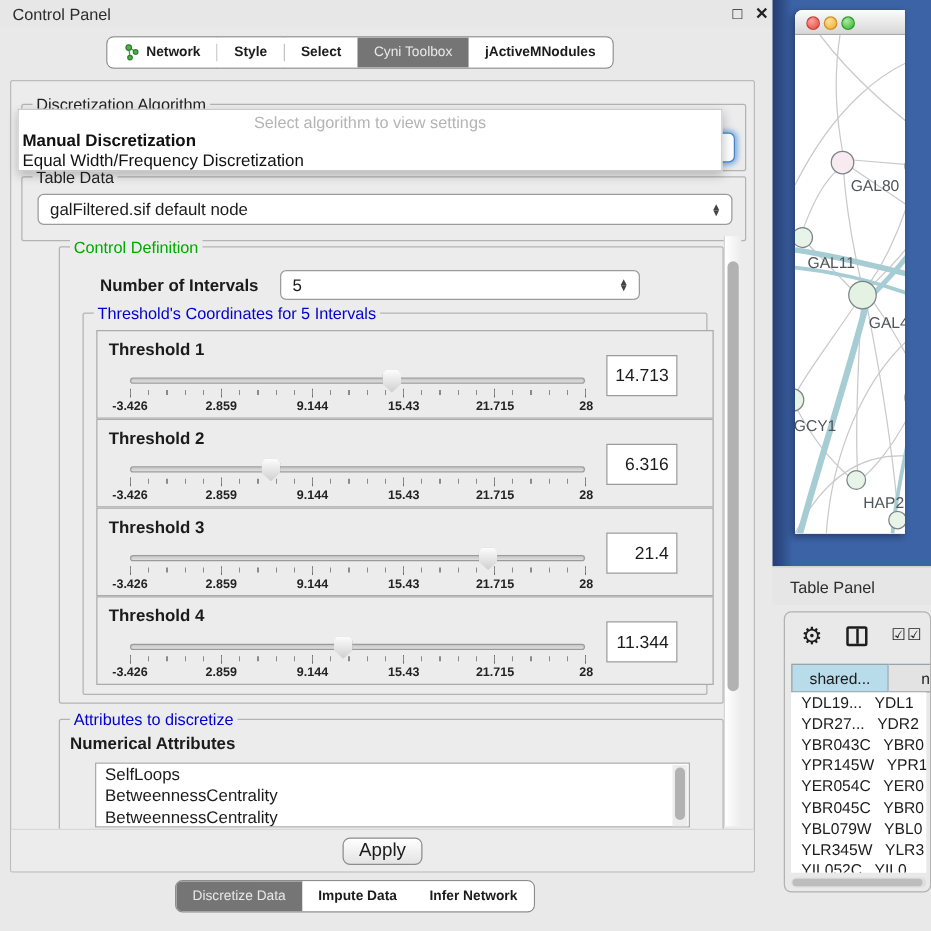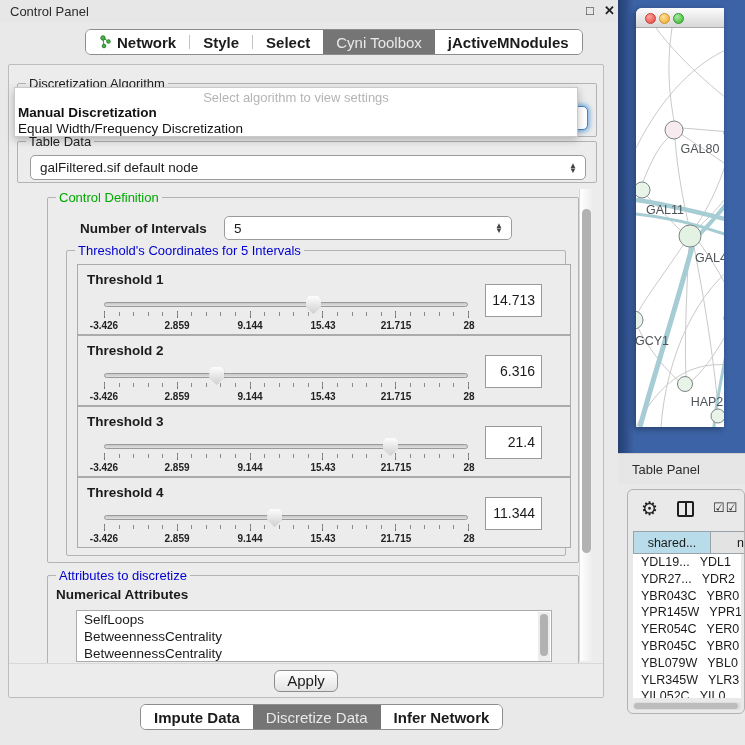--- a/index.html
+++ b/index.html
@@ -8,21 +8,21 @@
 
   
   #control-panel { position:absolute; left:0; top:0; width:618px; height:745px; background:#e9e9e9; }
   #cp-titlebar { position:absolute; left:0; top:0; width:618px; height:22px; background:#e7e7e7; }
   #cp-title { position:absolute; left:10px; top:4px; font-size:13px; color:#2c2c2c; }
   .win-icon { position:absolute; top:3px; font-size:13px; font-weight:bold; color:#222; cursor:default; }
 
   
   .tabbar { position:absolute; display:flex; align-items:stretch; background:#fff;
     border:1px solid #8d8d8d; border-radius:6px; overflow:hidden; height:26px; }
-  .tab { display:flex; align-items:center; gap:5px; padding:0 13px; font-size:15px; font-weight:bold;
+  .tab { display:flex; align-items:center; gap:5px; padding:0 13px; font-size:11px; font-weight:bold;
     color:#1b1b1b; background:#fff; cursor:default; white-space:nowrap; }
   .tab.sel { background:#757575; color:#e9e9e9; font-weight:normal; }
   .tabsep { width:1px; background:#c3c3c3; margin:5px 0; }
 
   
   #outer-panel { position:absolute; left:8px; top:64px; width:596px; height:634px;
     background:#ececec; border:1px solid #bcbcbc; border-radius:2px; }
 
   
   .group { position:absolute; border:1px solid #b3b3b3; border-radius:2px; }
@@ -156,21 +156,21 @@
 
   <div id="outer-panel">
 
     <div class="group" style="left:8px; top:18px; width:580px; height:54px;">
       <span class="group-title" style="color:#222;">Discretization Algorithm</span>
       <div class="combo" style="left:8px; top:22px; width:562px; height:24px; border-color:#4a84c8; box-shadow:0 0 4px 2px rgba(94,159,220,.75);">
         <span class="stepper">▲<br>▼</span>
       </div>
     </div>
 
-    <div class="group" style="left:8px; top:76px; width:580px; height:42px;">
+    <div class="group" style="left:8px; top:76px; width:580px; height:52px;">
       <span class="group-title" style="color:#222;">Table Data</span>
       <div class="combo" style="left:12px; top:13px; width:556px; height:25px;">
         <span>galFiltered.sif default node</span>
         <span class="stepper">▲<br>▼</span>
       </div>
     </div>
 
     <div style="position:absolute; left:6px; top:124px; width:584px; height:474px;">
 
       <div class="group" style="left:32px; top:8px; width:532px; height:366px;">
@@ -276,25 +276,25 @@
     <div class="vscroll-track" style="left:570px; top:124px; width:14px; height:472px;">
       <div class="vscroll-thumb" style="top:20px; height:344px;"></div>
     </div>
 
     <div id="apply-strip">
       <div id="apply-btn">Apply</div>
     </div>
   </div>
 
   <div class="tabbar" style="left:140px; top:704px;">
-    <div class="tab">
-        <span>Impute Data</span>
-      </div>
     <div class="tab sel">
         <span>Discretize Data</span>
+      </div>
+    <div class="tab">
+        <span>Impute Data</span>
       </div>
     <div class="tab">
         <span>Infer Network</span>
       </div>
   </div>
 
   <div id="algo-popup">
     <div id="algo-hint">Select algorithm to view settings</div>
     <div class="algo-opt" style="top:17px; font-weight:bold;">Manual Discretization</div>
     <div class="algo-opt" style="top:33px;">Equal Width/Frequency Discretization</div>

